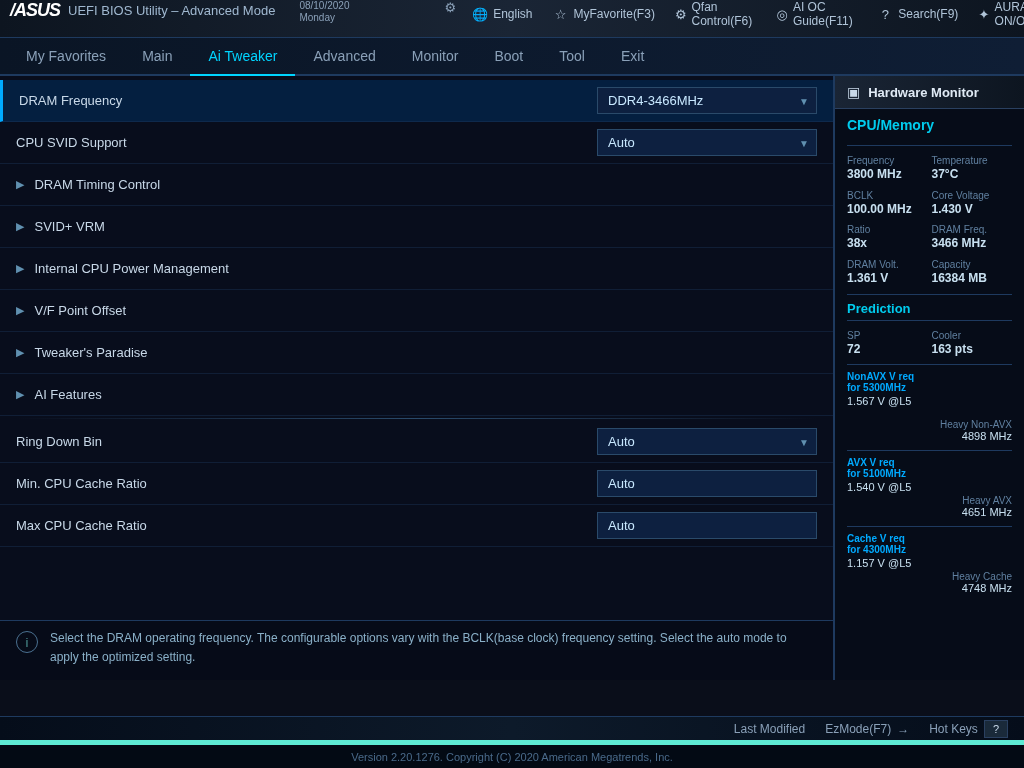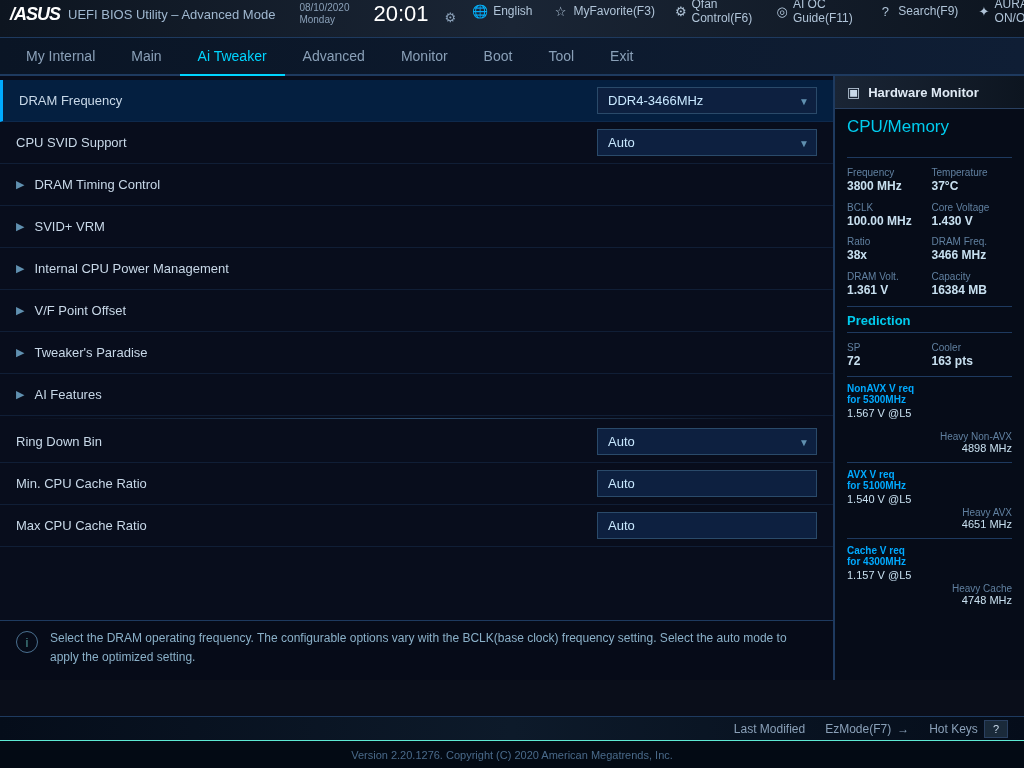--- a/index.html
+++ b/index.html
@@ -20,22 +20,22 @@
       height: 100%;
       display: flex;
       flex-direction: column;
     }
 
     
     .top-bar {
       background: linear-gradient(90deg, #0d1520 0%, #1a2535 50%, #0d1520 100%);
       border-bottom: 1px solid #1e3a5f;
       display: flex;
-      align-items: flex-end;
-      padding: 12px 10px;
+      align-items: flex-start;
+      padding: 0 10px;
       height: 38px;
       gap: 16px;
     }
 
     .logo-area {
       display: flex;
       align-items: center;
       gap: 8px;
       margin-right: 8px;
     }
@@ -322,25 +322,25 @@
       font-size: 13px;
       color: #e0eaf5;
       font-weight: bold;
     }
 
     .hw-section {
       padding: 8px 12px;
     }
 
     .hw-section-title {
-      font-size: 17px;
+      font-size: 14px;
       color: #00ccee;
-      font-weight: normal;
+      font-weight: bold;
       margin-bottom: 8px;
-      padding-bottom: 20px;
+      padding-bottom: 12px;
       border-bottom: 1px solid #1e3a5f;
     }
 
     .hw-grid {
       display: grid;
       grid-template-columns: 1fr 1fr;
       gap: 6px 4px;
       margin-bottom: 8px;
     }
 
@@ -443,21 +443,21 @@
       font-size: 11px;
       color: #c8d8e8;
     }
 
     .version-bar {
       background: #030a14;
       height: 28px;
       display: flex;
       align-items: center;
       justify-content: center;
-      border-top: 1px solid #5eead4;
+      border-top: 5px solid #5eead4;
     }
 
     .version-text {
       font-size: 11px;
       color: #4a6a8a;
     }
 
     .highlight-blue { color: #00aaff; font-weight: bold; }
   </style>
 </head>
@@ -500,21 +500,21 @@
       </div>
       <div class="top-bar-item">
         <span class="top-bar-icon">✦</span>
         <span>AURA ON/OFF(F4)</span>
       </div>
     </div>
   </div>
 
   <div class="nav-bar">
     <div class="nav-item">
-      <span>My Internal</span>
+      <span>My Favorites</span>
     </div>
     <div class="nav-item">
       <span>Main</span>
     </div>
     <div class="nav-item active">
       <span>Ai Tweaker</span>
     </div>
     <div class="nav-item">
       <span>Advanced</span>
     </div>

